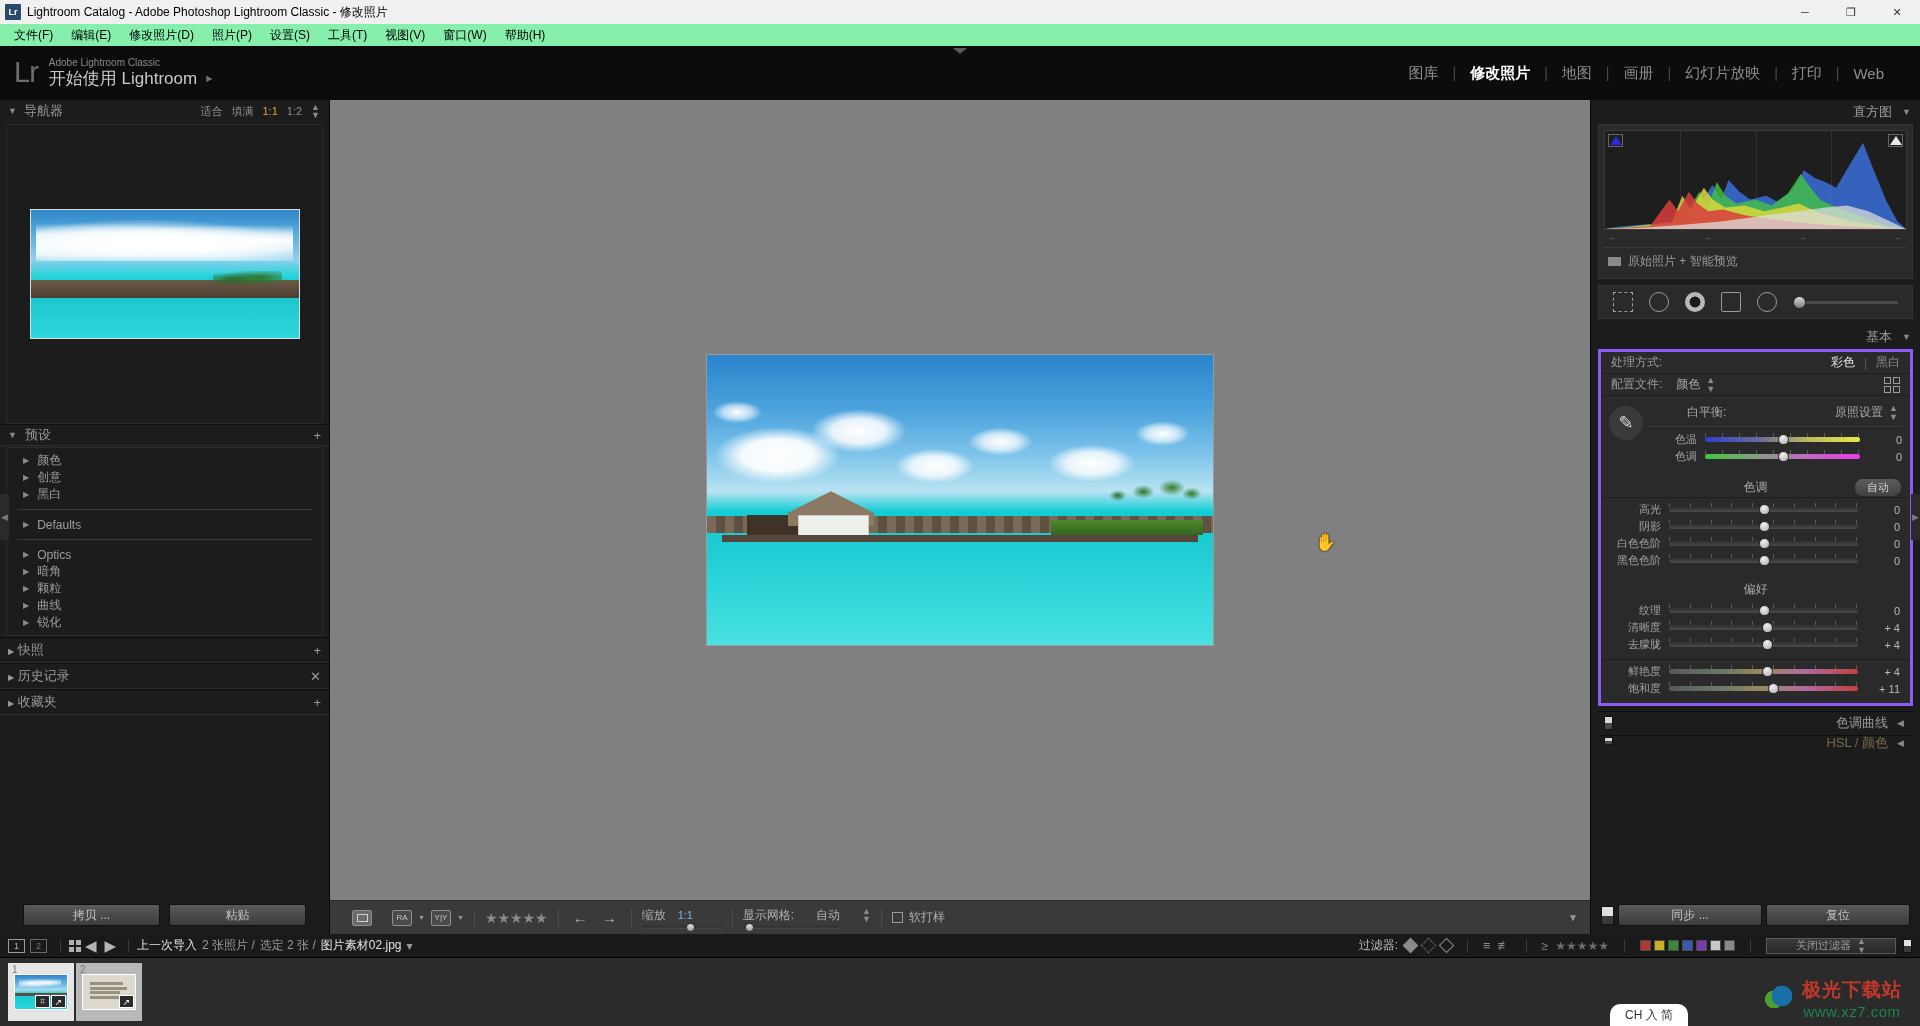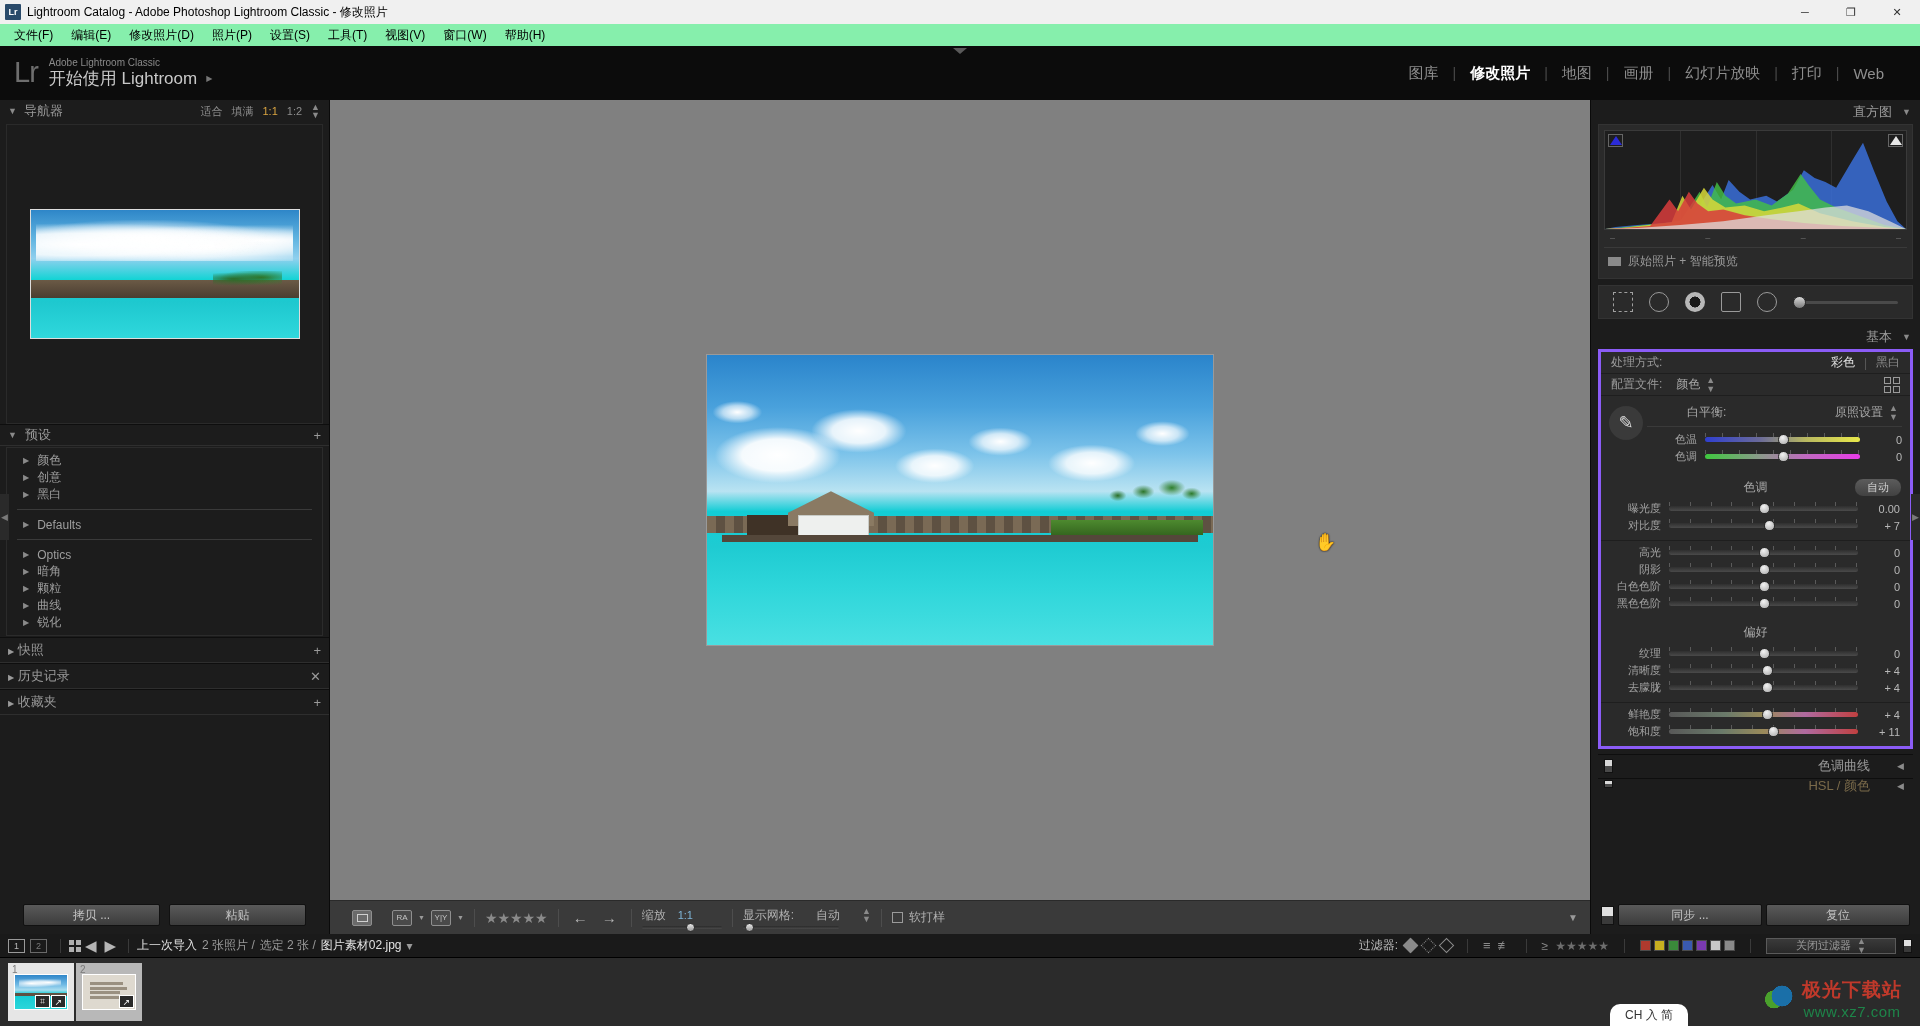--- a/index.html
+++ b/index.html
@@ -355,21 +355,21 @@
   .auto-btn {
     position:absolute; right:8px; top:1px; padding:1px 12px; font-size:11px;
     background: linear-gradient(#5c5c5c,#414141); border:1px solid #2a2a2a;
     border-radius: 9px; color:#d0d0d0;
   }
   .grp { padding: 3px 10px 6px; border-top:1px solid #1e1e1e; }
   .grp.first { border-top:none; }
 
   .collapsed-panel {
     margin: 5px 7px 0; height: 22px; display:flex; align-items:center;
-    justify-content:flex-end; gap:27px; padding: 0 9px; font-size:13px;
+    justify-content:flex-end; gap:9px; padding: 0 9px; font-size:13px;
     color:#9a9a9a; background:#1c1c1c; border-top:1px solid #0e0e0e;
     position:relative;
   }
   .cp-sw {
     position:absolute; left:6px; top:4px; width:9px; height:14px;
     background: linear-gradient(#d8d8d8 50%, #4a4a4a 50%); border:1px solid #111;
   }
   .right-spacer { flex:1; }
   .right-foot {
     height: 38px; display:flex; align-items:center; gap:4px; padding: 0 10px;
@@ -792,38 +792,20 @@
               <span class="sl-val">0</span>
             </div>
           </div>
         </div>
 
         <div class="sec-title-row">
           <span>色调</span>
           <span class="auto-btn">自动</span>
         </div>
 
-        <div class="grp first">
-          <div class="slrow">
-            <span class="sl-label">曝光度</span>
-            <div class="sl-track">
-              <div class="sl-ticks"></div>
-                <div class="sl-knob" style="left:50%"></div>
-            </div>
-            <span class="sl-val">0.00</span>
-          </div>
-          <div class="slrow">
-            <span class="sl-label">对比度</span>
-            <div class="sl-track">
-              <div class="sl-ticks"></div>
-                <div class="sl-knob" style="left:53%"></div>
-            </div>
-            <span class="sl-val">+ 7</span>
-          </div>
-        </div>
 
         <div class="grp">
           <div class="slrow">
             <span class="sl-label">高光</span>
             <div class="sl-track">
               <div class="sl-ticks"></div>
                 <div class="sl-knob" style="left:50%"></div>
             </div>
             <span class="sl-val">0</span>
           </div>

